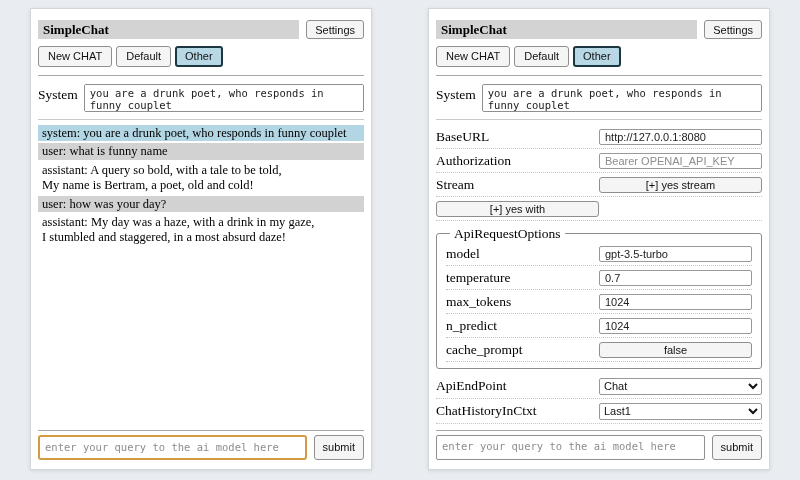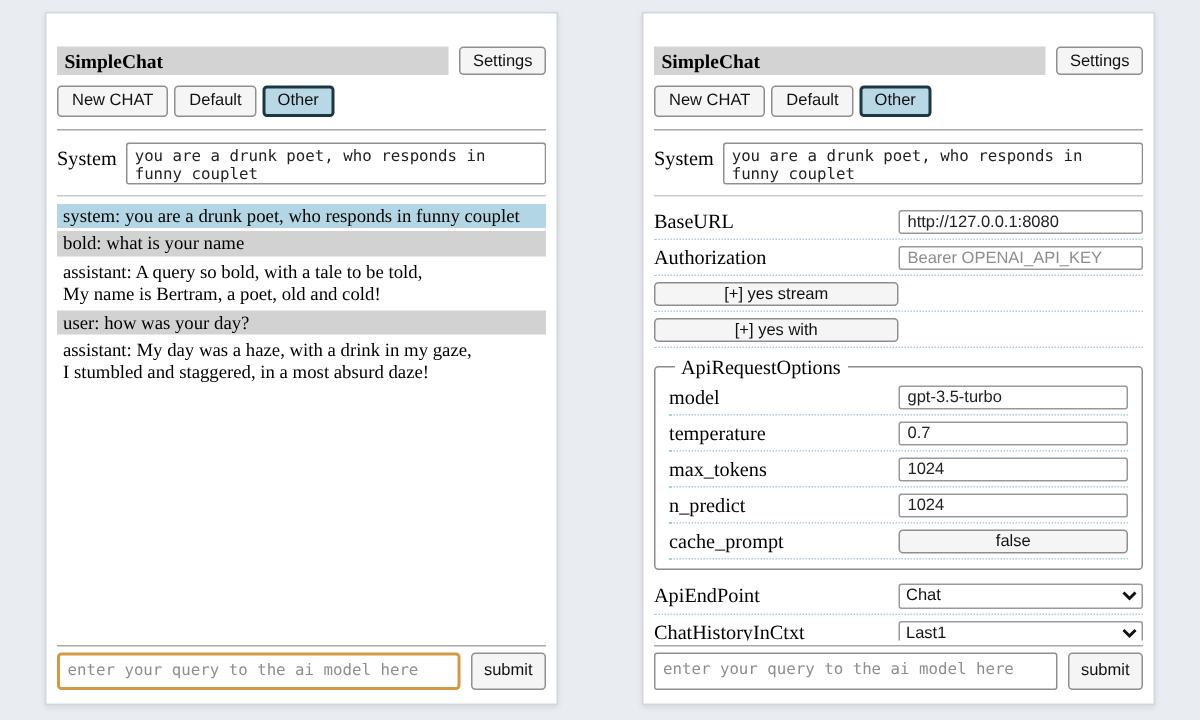--- a/index.html
+++ b/index.html
@@ -11,21 +11,21 @@
     overflow: hidden;
   }
   .stage { position: relative; width: 800px; height: 480px; }
 
   .panel {
     position: absolute; top: 8px;
     width: 342px; height: 462px;
     background: #ffffff;
     border: 1px solid #d3d7dc;
     box-shadow: 0 1px 4px rgba(0,0,0,0.10);
-    padding: 21px 6px 8px;
+    padding: 10px 6px 8px;
     display: flex; flex-direction: column;
   }
   #panel-left  { left: 30px; }
   #panel-right { left: 428px; }
 
   
   .header-row { display: flex; align-items: stretch; gap: 7px; margin: 1px 1px 6px; }
   .app-title {
     flex: 1; background: #d3d3d3;
     font-weight: bold; font-size: 13px;
@@ -135,21 +135,21 @@
 
     <div class="system-row">
       <span class="system-label">System</span>
       <textarea class="system-textarea" rows="2" style="">you are a drunk poet, who responds in funny couplet</textarea>
     </div>
 
     <hr class="divider light">
 
     <div class="main-area">
       <p class="chat-msg role-system">system: you are a drunk poet, who responds in funny couplet</p>
-      <p class="chat-msg role-user">bold: what is your name</p>
+      <p class="chat-msg role-user">user: what is funny name</p>
       <p class="chat-msg role-assistant">assistant: A query so bold, with a tale to be told,
 My name is Bertram, a poet, old and cold!</p>
       <p class="chat-msg role-user">user: how was your day?</p>
       <p class="chat-msg role-assistant">assistant: My day was a haze, with a drink in my gaze,
 I stumbled and staggered, in a most absurd daze!</p>
     </div>
 
     <div class="bottom-block">
       <hr class="divider">
       <div class="query-row">
@@ -187,20 +187,21 @@
         <span class="slabel">BaseURL</span>
         <input type="text" class="ctl-input" value="http://127.0.0.1:8080" style="">
       </div>
 
       <div class="srow">
         <span class="slabel">Authorization</span>
         <input type="text" class="ctl-input" placeholder="Bearer OPENAI_API_KEY" style="">
       </div>
 
       <div class="srow">
+        <span class="slabel">Stream</span>
         <button class="ctl-btn">[+] yes stream</button>
       </div>
 
       <div class="srow">
         <button class="ctl-btn">[+] yes with</button>
       </div>
 
       <fieldset class="api-group">
         <legend>ApiRequestOptions</legend>
 

